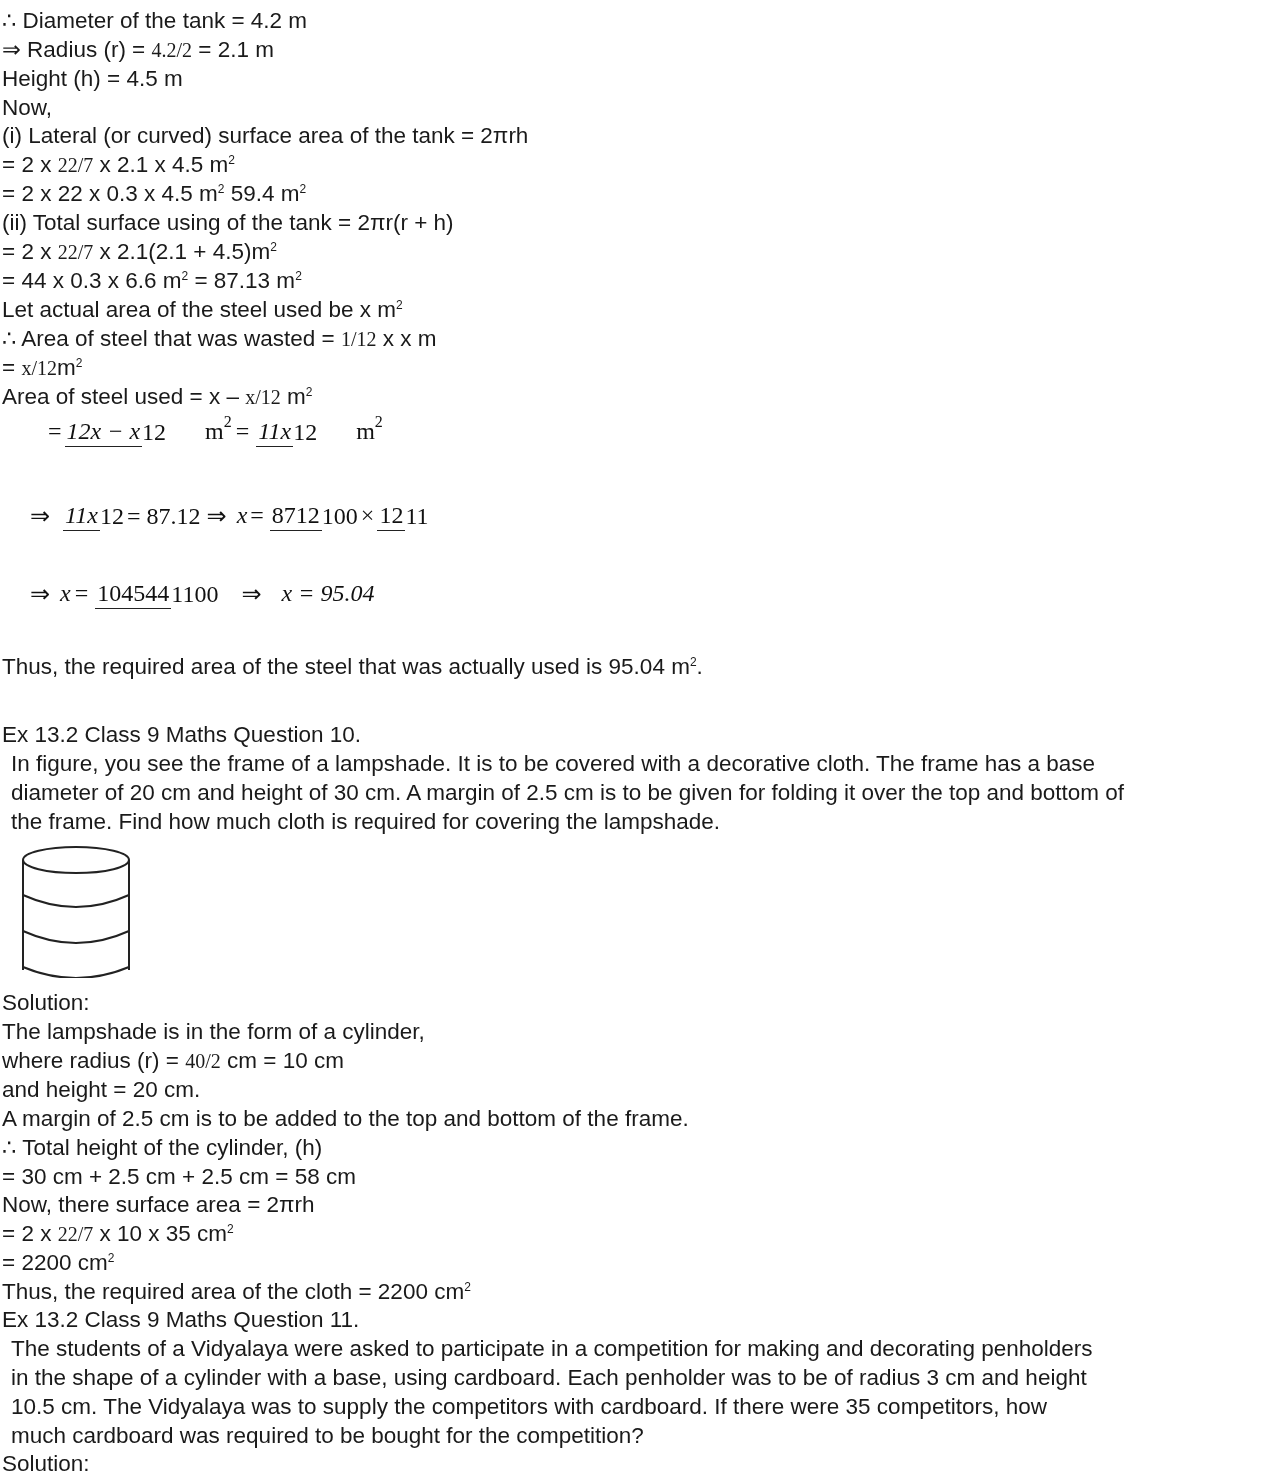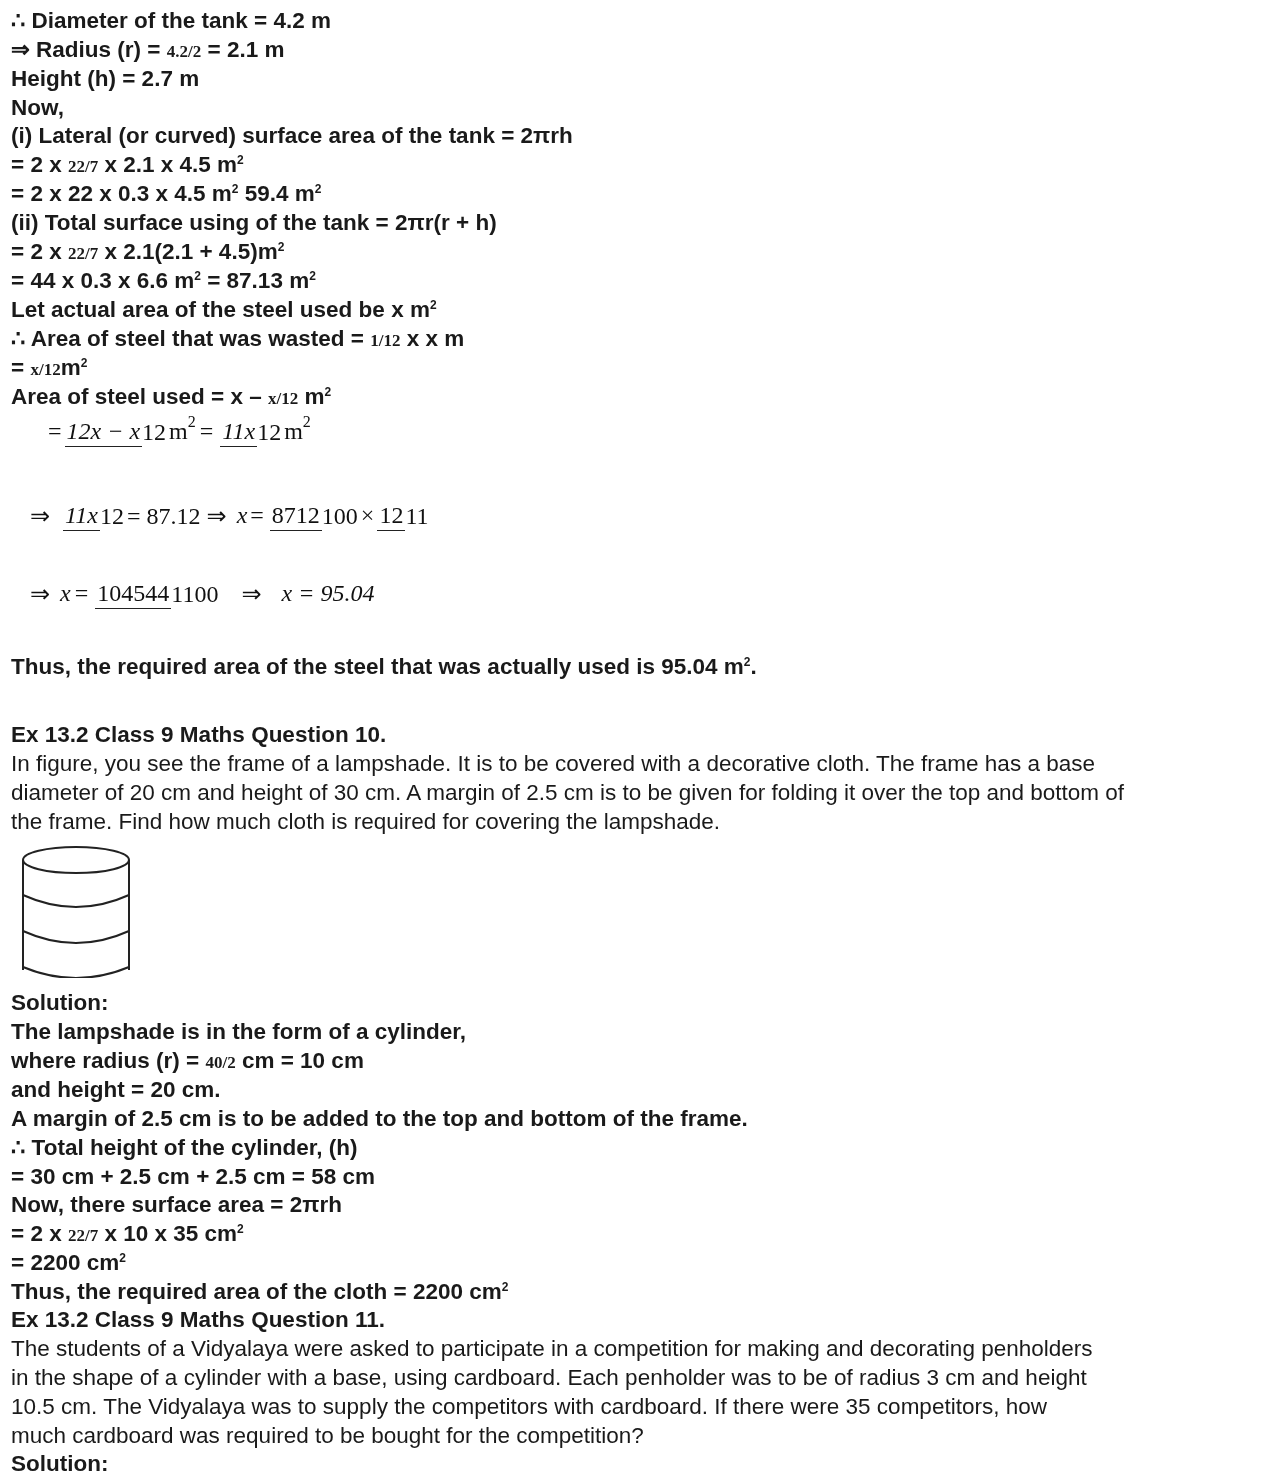--- a/index.html
+++ b/index.html
@@ -1,46 +1,45 @@
 <!DOCTYPE html>
 <html><head>
 <meta charset="utf-8">
 <style>
   html, body { margin: 0; padding: 0; background: #ffffff; }
   body {
     width: 1276px; height: 1483px; position: relative; overflow: hidden;
     font-family: "Liberation Sans", sans-serif; color: #1a1a1a;
   }
   .line {
-    position: absolute; left: 11px; font-size: 22.5px; line-height: 29px;
+    position: absolute; left: 2px; font-size: 22.5px; line-height: 29px;
     white-space: nowrap;
-    font-weight: bold;
   }
-  .frac { font-family: "Liberation Serif", serif; font-size: 17px; }
+  .frac { font-family: "Liberation Serif", serif; font-size: 20px; }
   sup { font-size: 12px; vertical-align: 8px; line-height: 0; }
   .para { position: absolute; left: 11px; font-size: 22.5px; line-height: 29px; width: 1140px; }
   .eq {
     position: absolute; font-family: "Liberation Serif", serif; font-size: 24px;
     display: flex; align-items: center; white-space: nowrap; color: #111;
   }
   .fr { display: inline-flex; align-items: center; margin: 0 3px; }
   .fr .n { border-bottom: 1.5px solid #222; padding: 0 2px; line-height: 30px; }
   .fr .d { line-height: 30px; }
   .it { font-style: italic; }
-  .m2 { font-size: 24px; }
+  .m2 { font-size: 24px; margin-left: 36px; }
   .m2 sup { font-size: 16px; vertical-align: 12px; }
   .sp { display: inline-block; width: 10px; }
   .figure { position: absolute; left: 18px; top: 843px; width: 120px; height: 135px; }
 </style>
 </head>
 <body>
 
 <div class="line" style="top:6px"><span>∴ Diameter of the tank = 4.2 m</span></div>
 <div class="line" style="top:35px"><span>⇒ Radius (r) = </span><span class="frac">4.2/2</span><span> = 2.1 m</span></div>
-<div class="line" style="top:64px">Height (h) = 2.7 m</div>
+<div class="line" style="top:64px">Height (h) = 4.5 m</div>
 <div class="line" style="top:93px">Now,</div>
 <div class="line" style="top:121px">(i) Lateral (or curved) surface area of the tank = 2πrh</div>
 <div class="line" style="top:150px"><span>= 2 x </span><span class="frac">22/7</span><span> x 2.1 x 4.5 m</span><sup>2</sup></div>
 <div class="line" style="top:179px"><span>= 2 x 22 x 0.3 x 4.5 m</span><sup>2</sup><span> 59.4 m</span><sup>2</sup></div>
 <div class="line" style="top:208px">(ii) Total surface using of the tank = 2πr(r + h)</div>
 <div class="line" style="top:237px"><span>= 2 x </span><span class="frac">22/7</span><span> x 2.1(2.1 + 4.5)m</span><sup>2</sup></div>
 <div class="line" style="top:266px"><span>= 44 x 0.3 x 6.6 m</span><sup>2</sup><span> = 87.13 m</span><sup>2</sup></div>
 <div class="line" style="top:295px"><span>Let actual area of the steel used be x m</span><sup>2</sup></div>
 <div class="line" style="top:324px"><span>∴ Area of steel that was wasted = </span><span class="frac">1/12</span><span> x x m</span></div>
 <div class="line" style="top:353px"><span>= </span><span class="frac">x/12</span><span>m</span><sup>2</sup></div>

